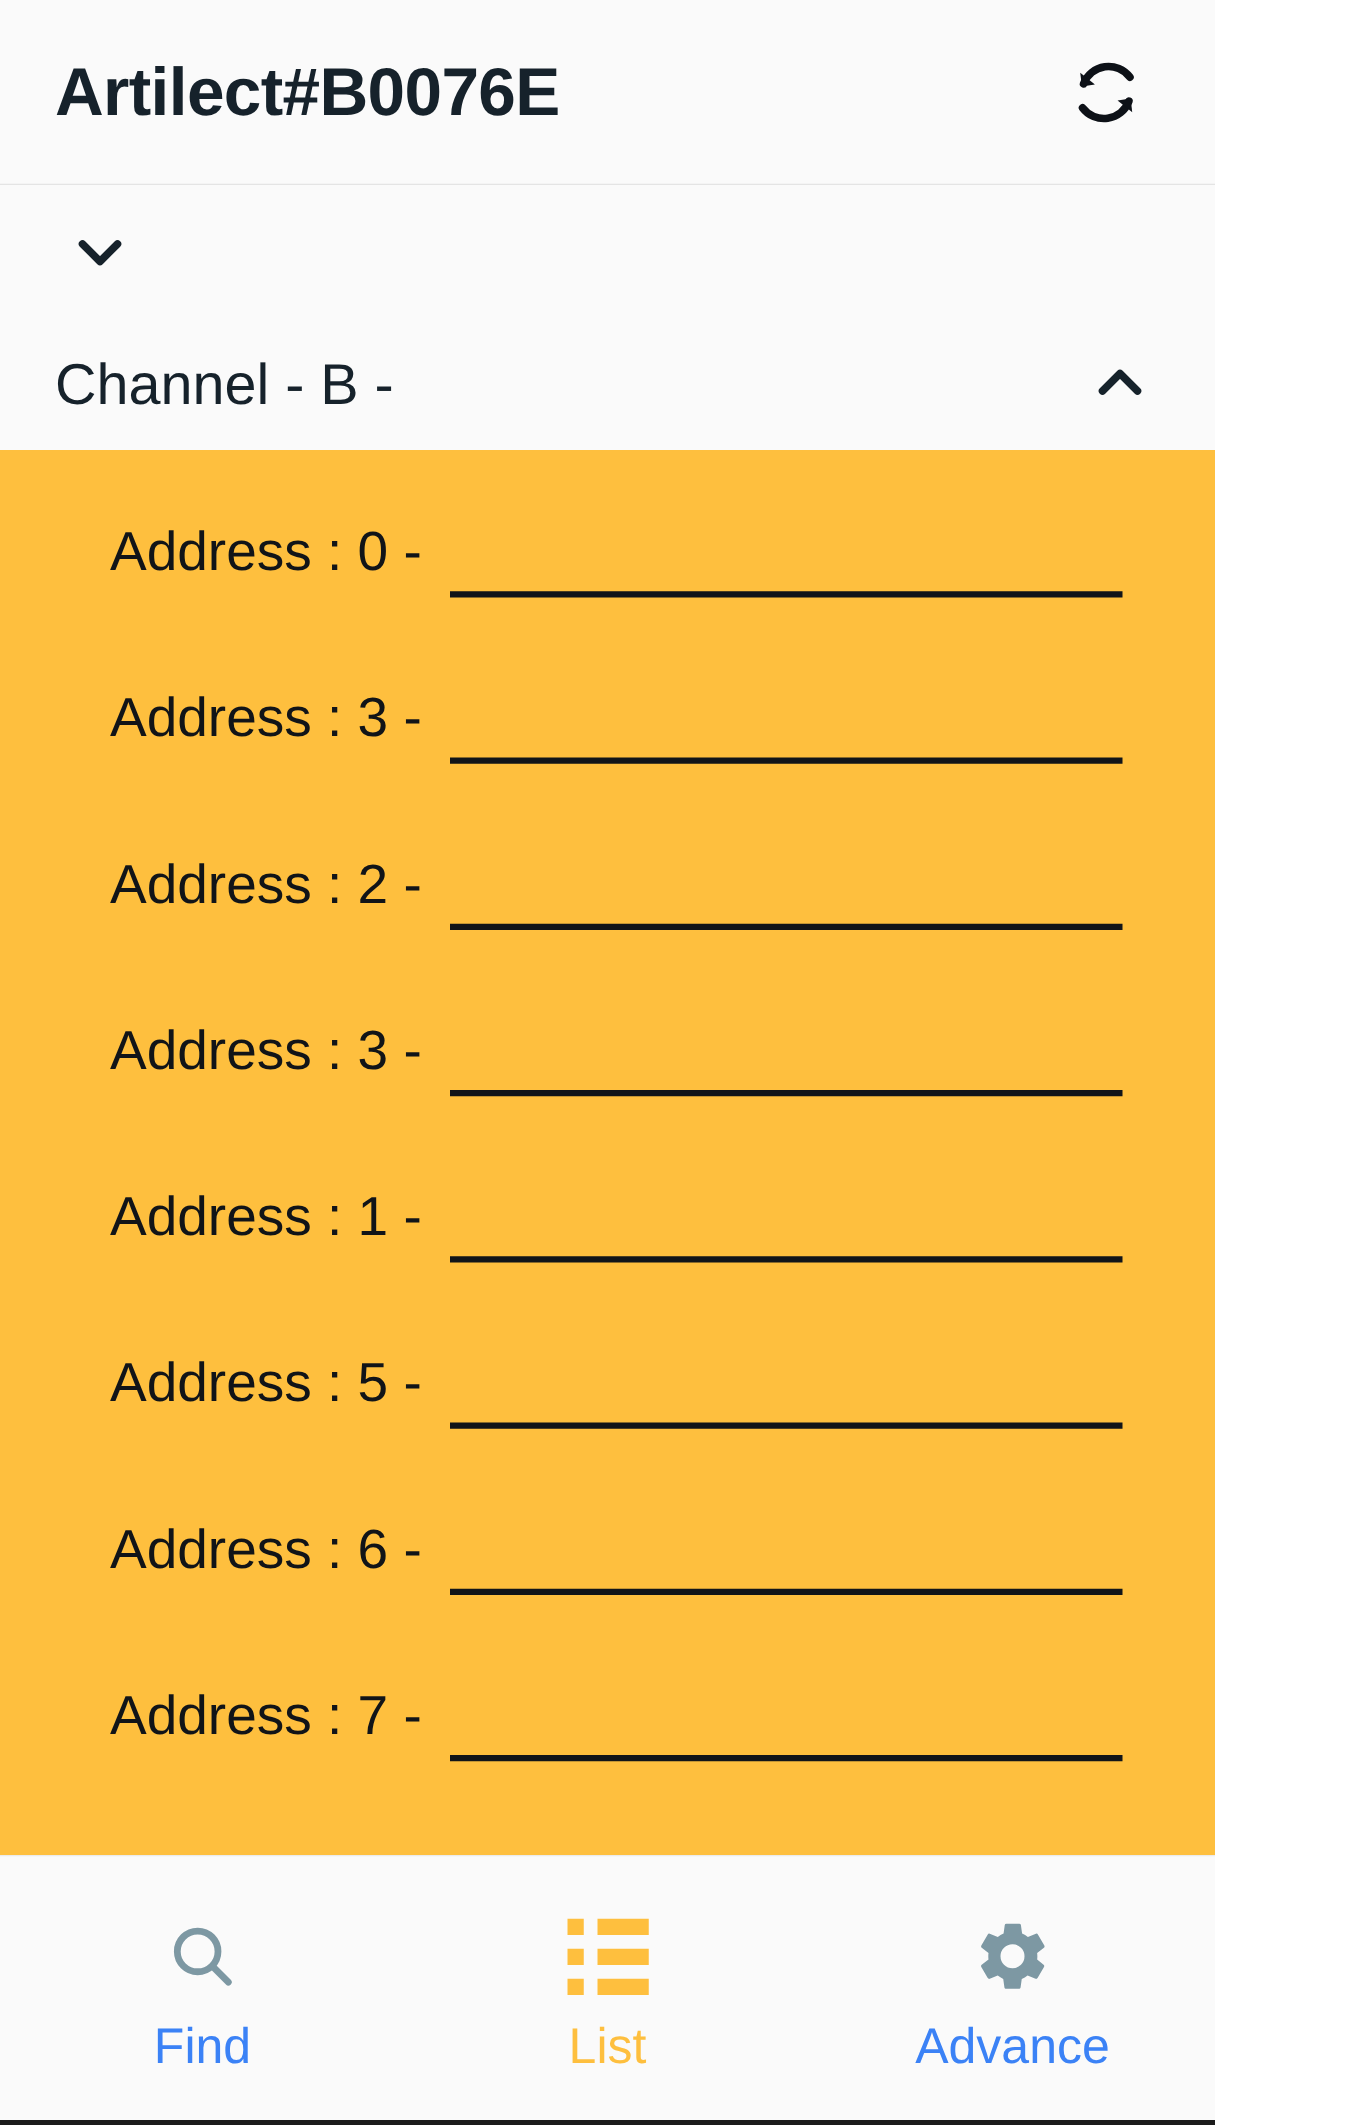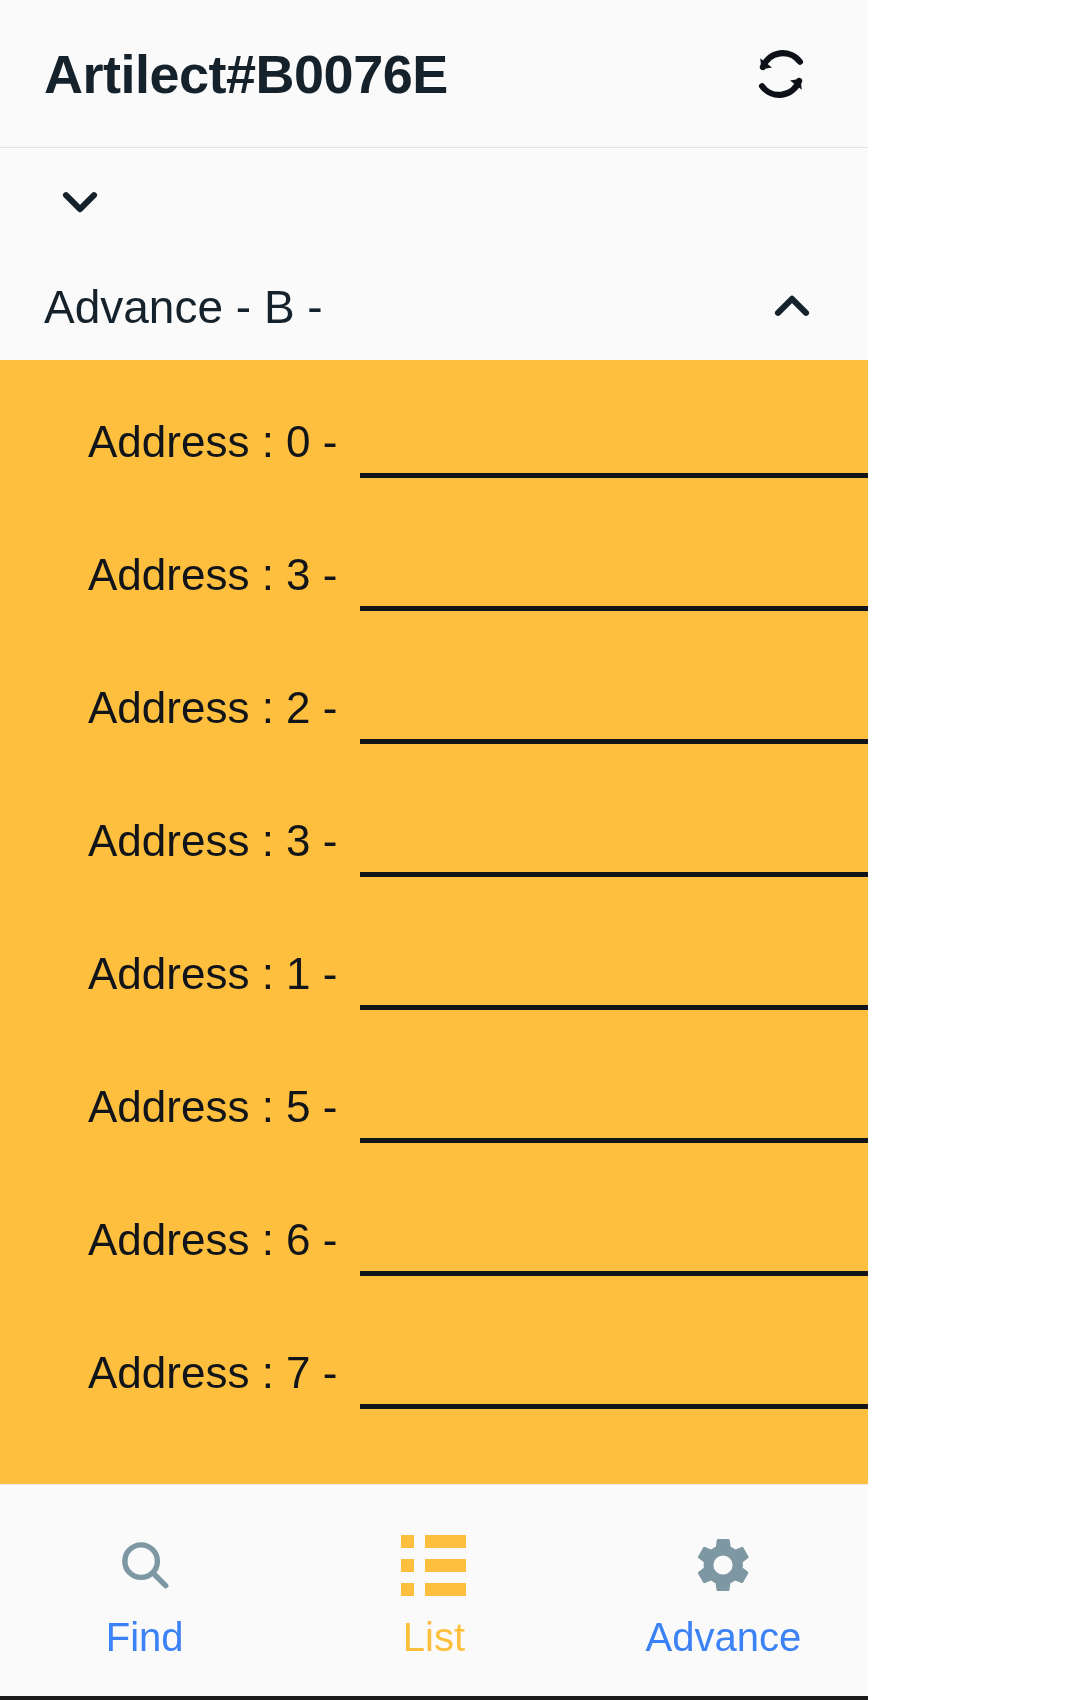--- a/index.html
+++ b/index.html
@@ -5,21 +5,21 @@
   * { margin:0; padding:0; box-sizing:border-box; }
   html, body {
     width:1080px; height:1700px;
     font-family:"Liberation Sans", sans-serif;
     background:#ffffff;
     overflow:hidden;
   }
 
   .phone {
     position:relative;
-    width:868px; height:1700px;
+    width:972px; height:1700px;
     display:flex; flex-direction:column;
     background:#fafafa;
   }
 
   
   .appbar {
     position:relative;
     height:148px;
     flex:0 0 148px;
     background:#fafafa;
@@ -174,21 +174,21 @@
 
     <div class="channel-row">
       <div class="chevron">
         <svg width="56" height="56" viewBox="0 0 24 24" fill="none">
           <path d="M6 9.5 L12 15.5 L18 9.5" stroke="#16222b" stroke-width="2.6" stroke-linecap="round" stroke-linejoin="round"></path>
         </svg>
       </div>
     </div>
 
     <div class="channel-row">
-      <div class="channel-label">Advance - B -</div>
+      <div class="channel-label">Channel - B -</div>
       <div class="chevron">
         <svg width="56" height="56" viewBox="0 0 24 24" fill="none">
           <path d="M6 14.5 L12 8.5 L18 14.5" stroke="#16222b" stroke-width="2.6" stroke-linecap="round" stroke-linejoin="round"></path>
         </svg>
       </div>
     </div>
 
   </div>
 
   <div class="address-panel">

